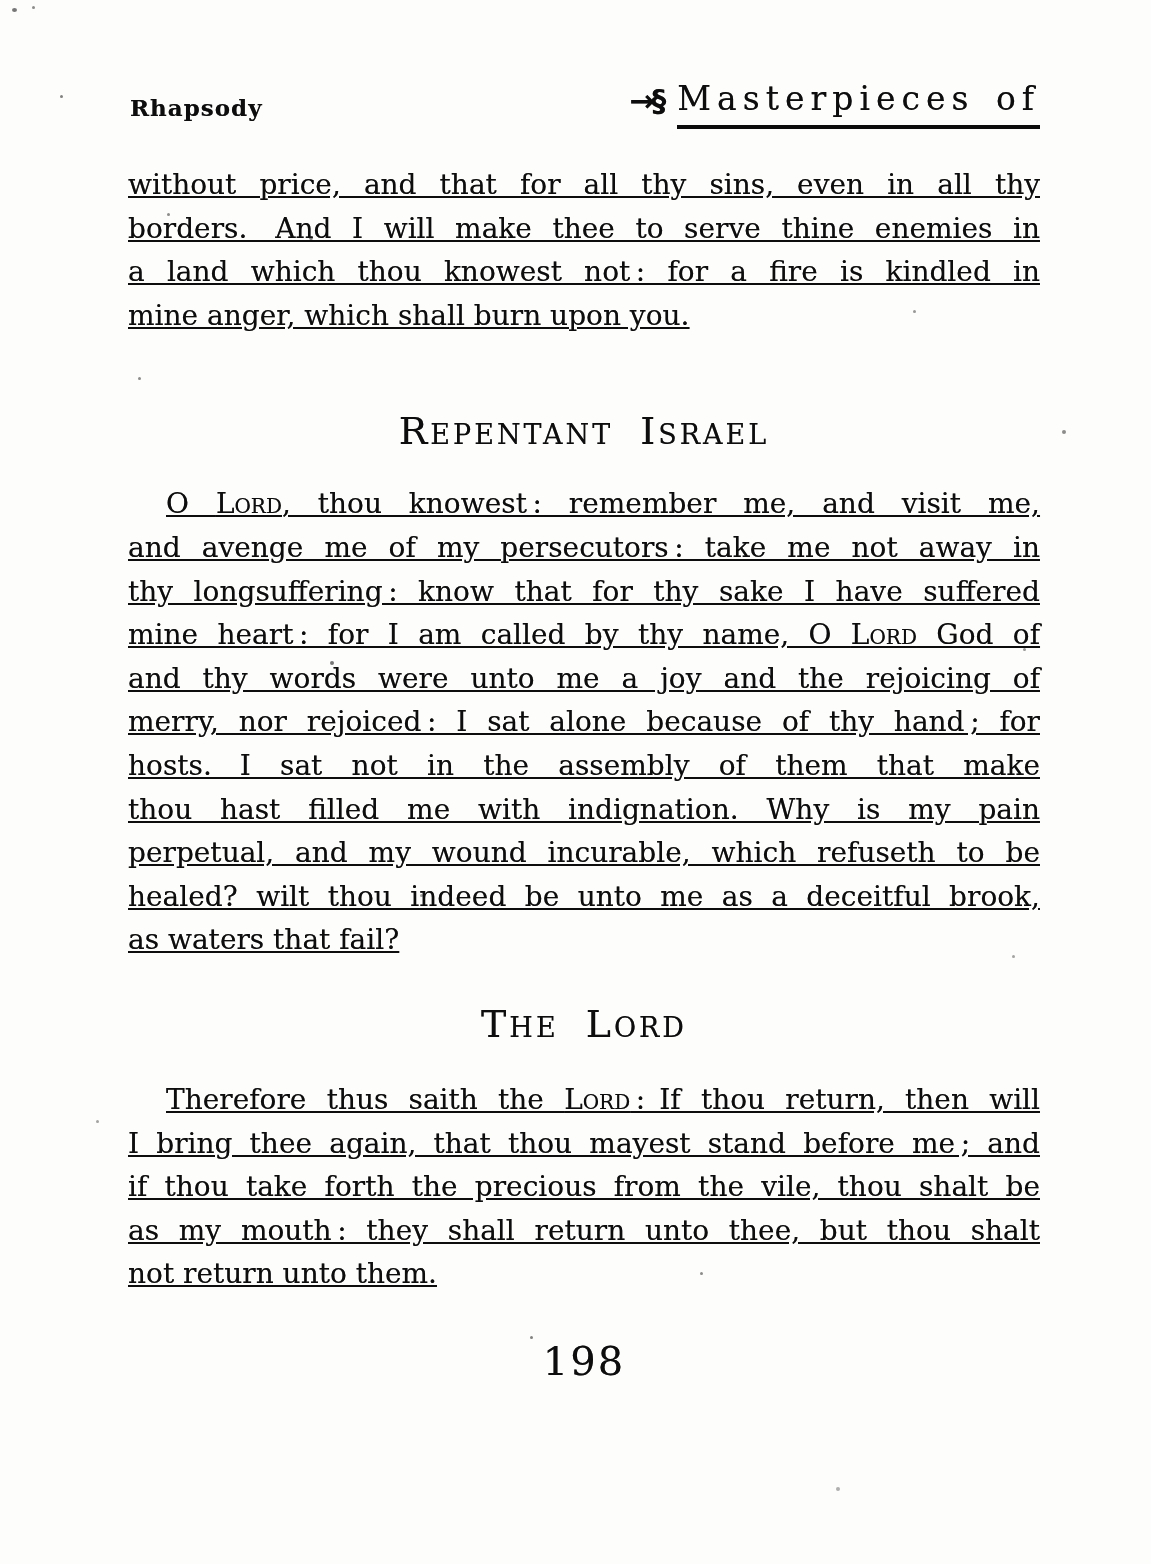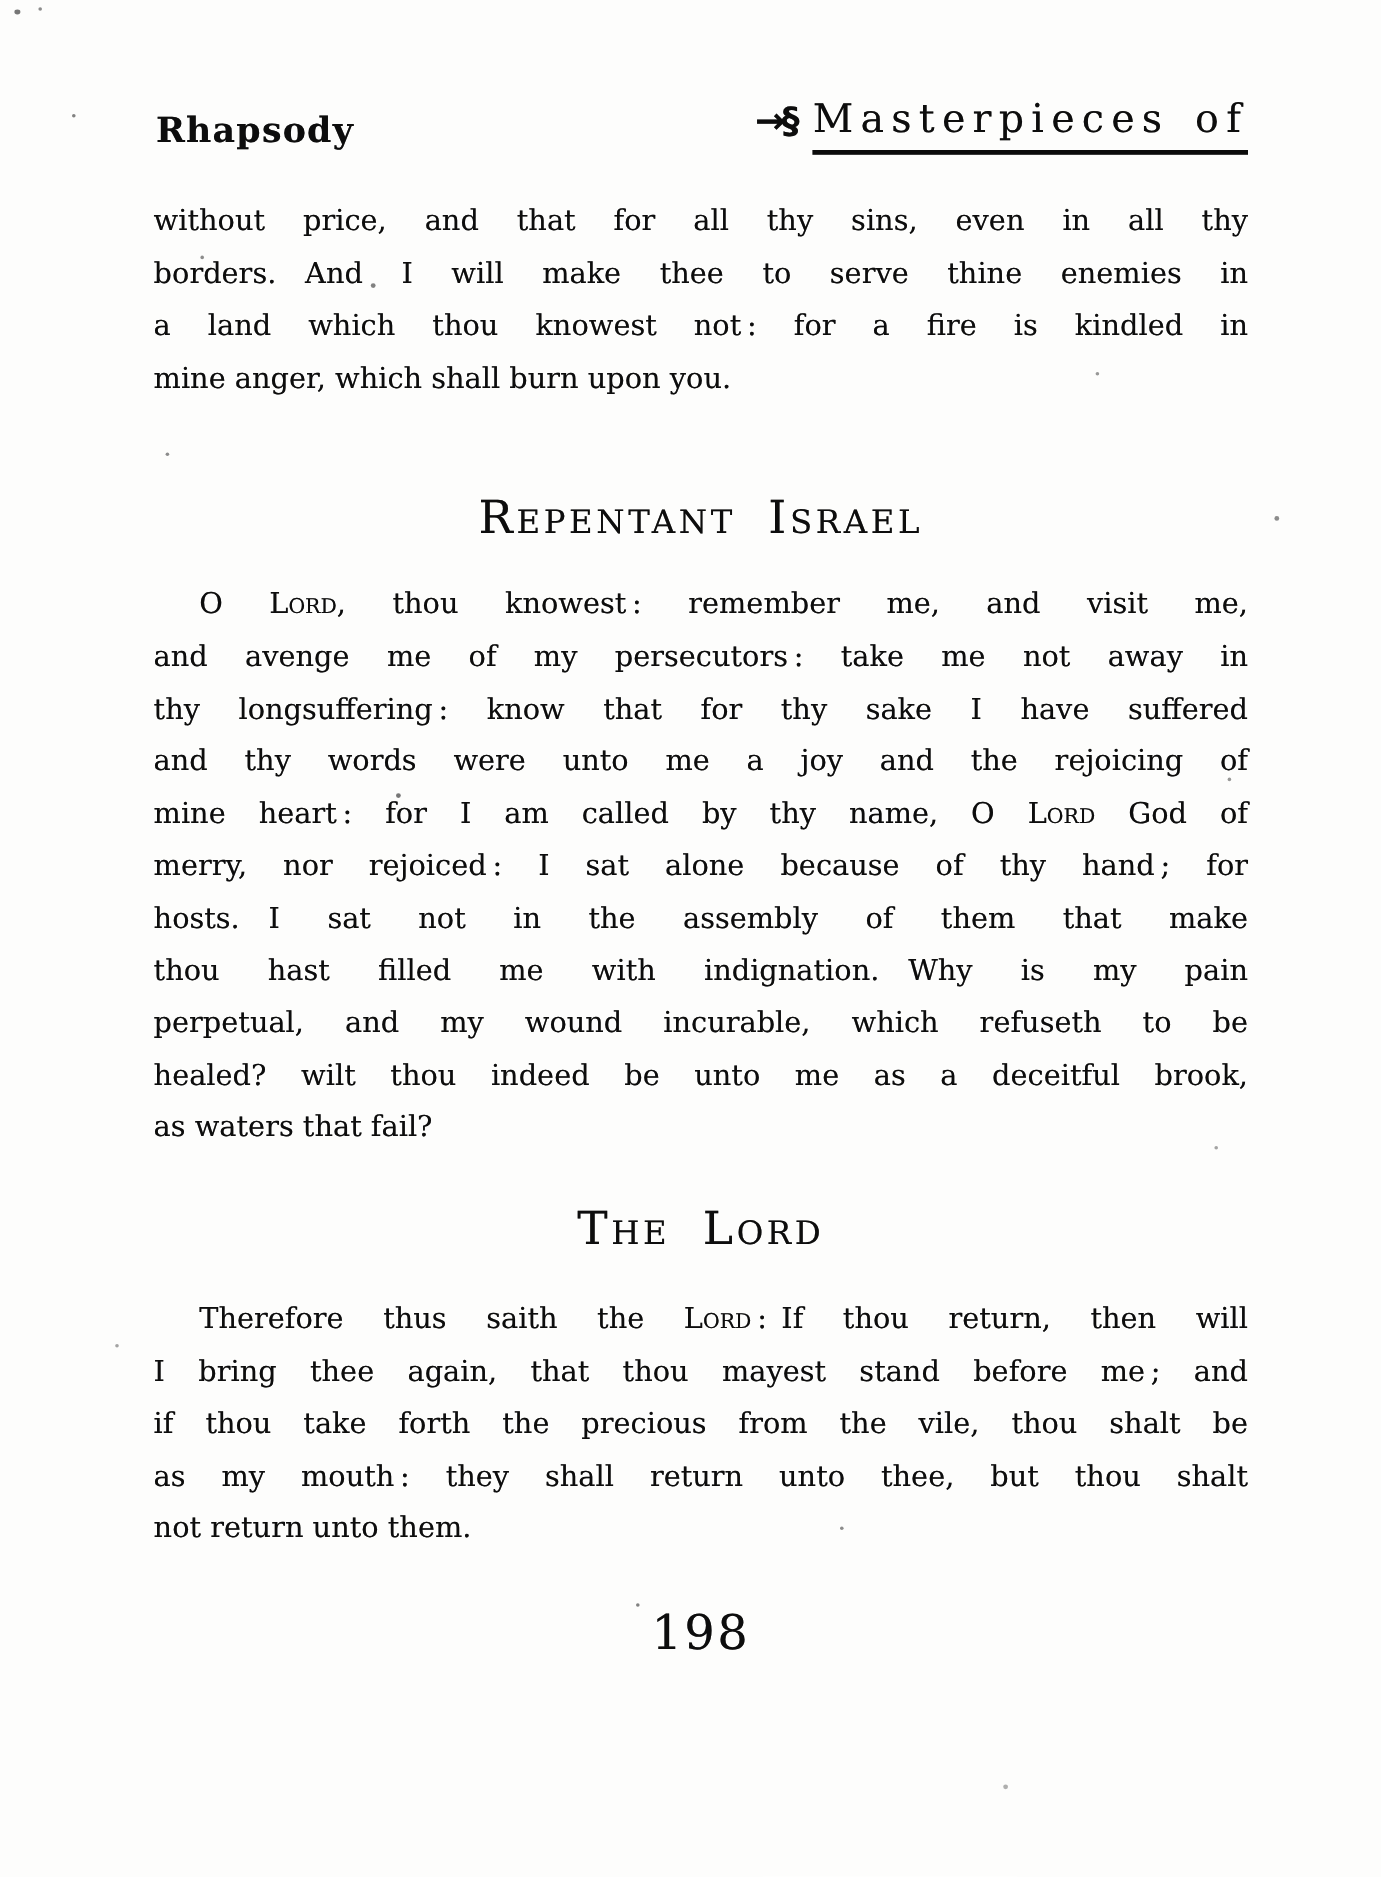--- a/index.html
+++ b/index.html
@@ -20,21 +20,21 @@
     inset: 0;
     background: #fdfdfc;
   }
   
   .page * { text-shadow: 0 0 0.4px rgba(10,10,10,0.55); }
 
   .running-head-left {
     position: absolute;
     left: 130px;
     top: 88px;
-    font-size: 29px;
+    font-size: 23px;
     font-weight: bold;
     letter-spacing: 1px;
     line-height: 40px;
   }
   .running-head-right {
     position: absolute;
     top: 80px;
     right: 111px;
     display: flex;
     align-items: baseline;
@@ -57,24 +57,25 @@
   }
 
   .text-column {
     position: absolute;
     left: 128px;
     top: 163px;
     width: 912px;
   }
   .paragraph { margin: 0; }
   .text-line {
-    font-size: 24px;
+    font-size: 28px;
     line-height: 43.6px;
     text-align: justify;
     text-align-last: justify;
+    text-decoration: underline;
   }
   .text-line.last { text-align-last: left; }
   .text-line.first { text-indent: 38px; }
 
   .sc { font-variant: small-caps; }
 
   .section-heading {
     text-align: center;
     font-variant: small-caps;
     font-size: 38px;
@@ -138,22 +139,22 @@
         <div class="text-line">without price, and that for all thy sins, even in all thy</div>
         <div class="text-line">borders. And I will make thee to serve thine enemies in</div>
         <div class="text-line">a land which thou knowest not : for a fire is kindled in</div>
         <div class="text-line last">mine anger, which shall burn upon you.</div>
       </div>
       <div class="section-heading">Repentant Israel</div>
       <div class="paragraph">
         <div class="text-line first">O <span class="sc">Lord</span>, thou knowest : remember me, and visit me,</div>
         <div class="text-line">and avenge me of my persecutors : take me not away in</div>
         <div class="text-line">thy longsuffering : know that for thy sake I have suffered</div>
+        <div class="text-line">mine heart : for I am called by thy name, O <span class="sc">Lord</span> God of</div>
         <div class="text-line">and thy words were unto me a joy and the rejoicing of</div>
-        <div class="text-line">mine heart : for I am called by thy name, O <span class="sc">Lord</span> God of</div>
         <div class="text-line">merry, nor rejoiced : I sat alone because of thy hand ; for</div>
         <div class="text-line">hosts. I sat not in the assembly of them that make</div>
         <div class="text-line">thou hast filled me with indignation. Why is my pain</div>
         <div class="text-line">perpetual, and my wound incurable, which refuseth to be</div>
         <div class="text-line">healed? wilt thou indeed be unto me as a deceitful brook,</div>
         <div class="text-line last">as waters that fail?</div>
       </div>
       <div class="section-heading">The Lord</div>
       <div class="paragraph">
         <div class="text-line first">Therefore thus saith the <span class="sc">Lord</span> : If thou return, then will</div>

